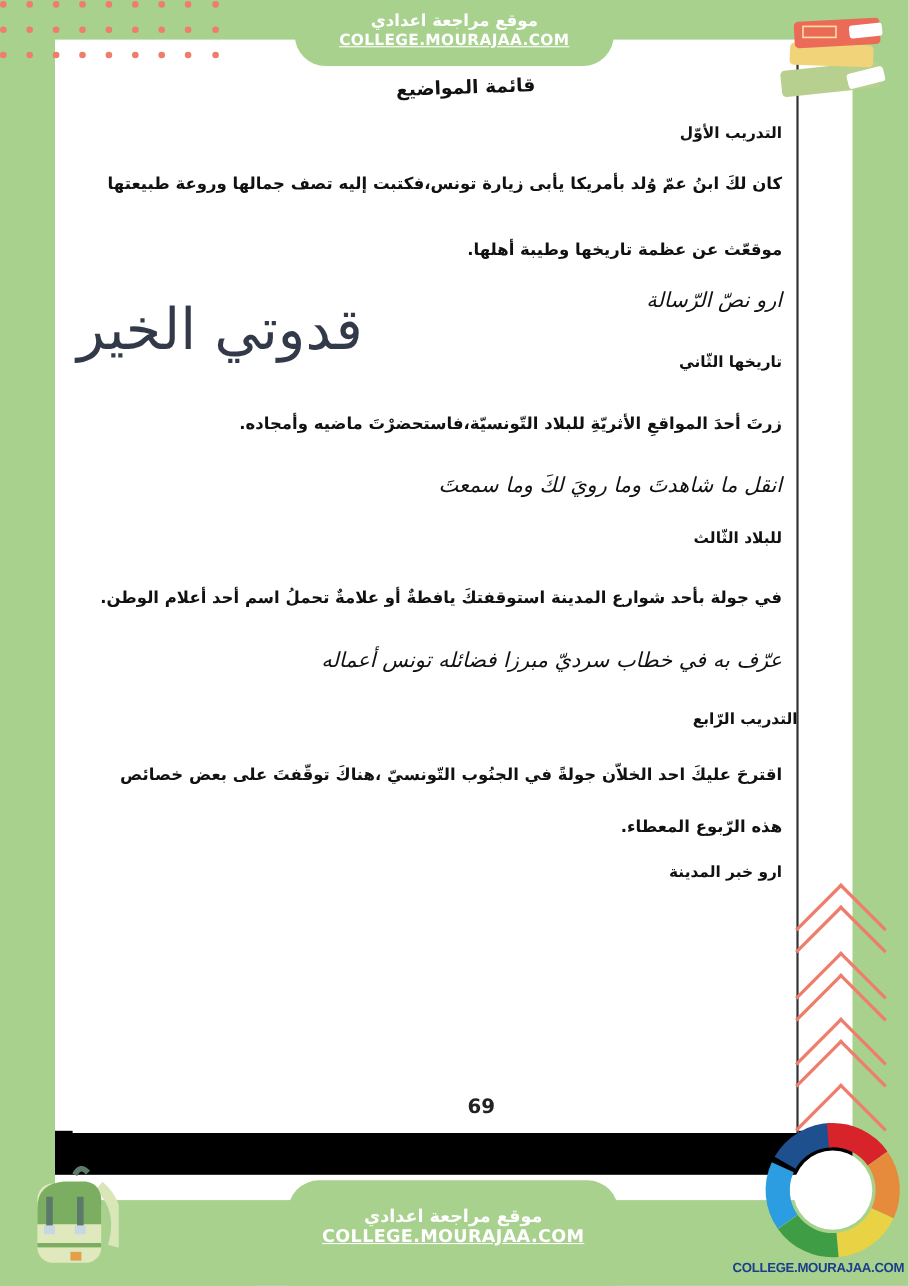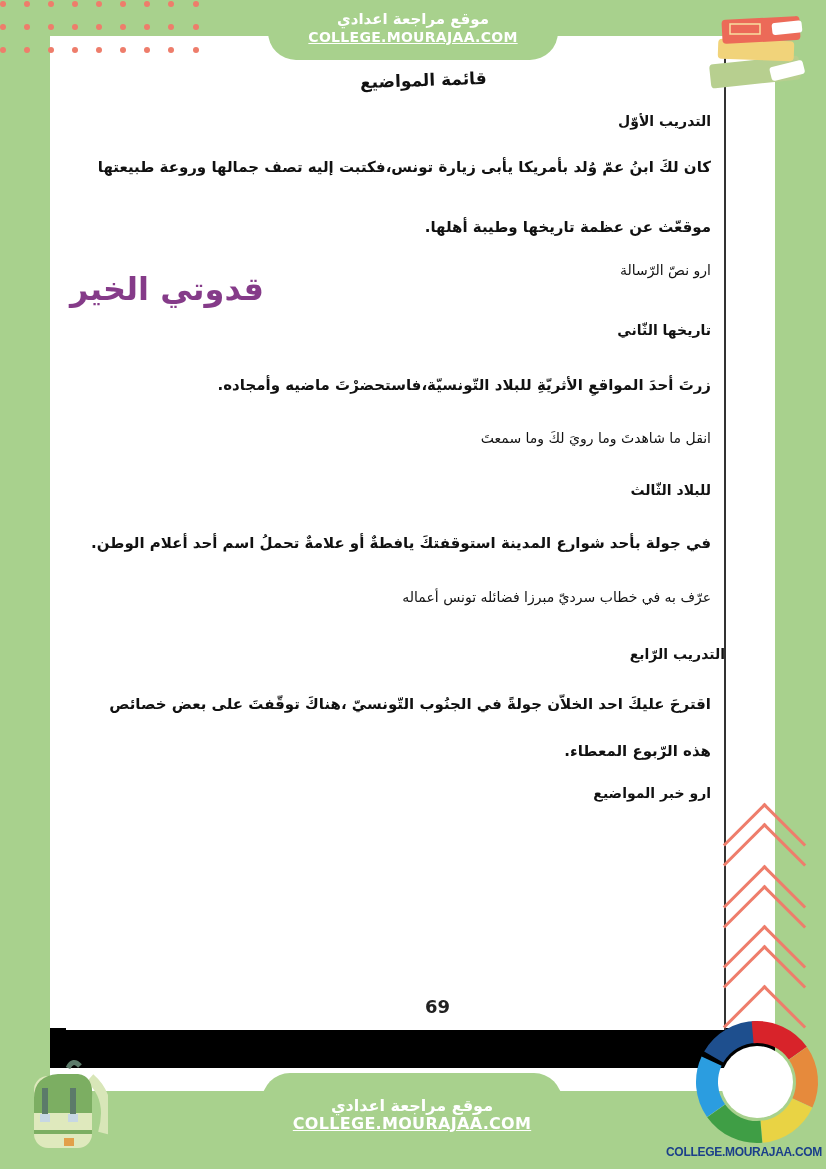--- a/index.html
+++ b/index.html
@@ -11,22 +11,22 @@
   .banner-en{font-size:14px;font-weight:bold;text-decoration:underline;line-height:18px;letter-spacing:0.3px;}
   .footer-banner{position:absolute;left:262px;top:1073px;width:300px;height:96px;background:#a8d18d;border-radius:28px 28px 0 0;text-align:center;color:#ffffff;}
   .footer-banner .banner-ar{padding-top:24px;font-size:16px;}
   .footer-banner .banner-en{font-size:16px;}
   .scan{position:absolute;left:66px;top:40px;width:658px;height:990px;background:#fff;border-right:2px solid #333;}
   .scan-shadow{position:absolute;left:50px;top:1028px;width:725px;height:40px;background:#000;}
   .doc{position:absolute;direction:rtl;font-family:"DejaVu Sans",sans-serif;color:#111;}
   .doc-title{font-size:17px;font-weight:bold;left:360px;top:70px;transform:rotate(-2deg);}
   .heading{font-size:14px;font-weight:bold;}
   .para{font-size:15px;font-weight:bold;}
-  .plain{font-size:14px;}
-  .watermark{position:absolute;left:70px;top:270px;font-size:32px;font-weight:bold;color:#701a75;opacity:0.85;direction:rtl;}
+  .plain{font-size:19px;font-style:italic;}
+  .watermark{position:absolute;left:70px;top:270px;font-size:52px;font-weight:normal;color:#0f172a;opacity:0.85;direction:rtl;}
   .page-number{position:absolute;left:425px;top:996px;font-size:18px;font-weight:bold;color:#222;}
   .chevron{position:absolute;width:56px;height:56px;border-left:3px solid #ee7d6b;border-top:3px solid #ee7d6b;transform:rotate(45deg);}
   .books{position:absolute;left:700px;top:12px;width:110px;height:80px;}
   .backpack{position:absolute;left:18px;top:1058px;width:90px;height:95px;}
   .logo{position:absolute;left:695px;top:1020px;width:125px;height:125px;}
   .logo-text{position:absolute;left:666px;top:1145px;font-size:12px;font-weight:bold;color:#1b3f8a;letter-spacing:-0.3px;font-family:"Liberation Sans",sans-serif;}
 </style>
 </head>
 <body>
 
@@ -94,21 +94,21 @@
 <div class="doc para" style="right:115px;top:376px">زرتَ أحدَ المواقعِ الأثريّةِ للبلاد التّونسيّة،فاستحضرْتَ ماضيه وأمجاده.</div>
 <div class="doc plain" style="right:115px;top:430px">انقل ما شاهدتَ وما رويَ لكَ وما سمعتَ</div>
 
 <div class="doc heading" style="right:115px;top:482px">للبلاد الثّالث</div>
 <div class="doc para" style="right:115px;top:534px">في جولة بأحد شوارع المدينة استوقفتكَ يافطةٌ أو علامةٌ تحملُ اسم أحد أعلام الوطن.</div>
 <div class="doc plain" style="right:115px;top:589px">عرّف به في خطاب سرديّ مبرزا فضائله تونس أعماله</div>
 
 <div class="doc heading" style="right:101px;top:646px">التدريب الرّابع</div>
 <div class="doc para" style="right:115px;top:695px">اقترحَ عليكَ احد الخلاّن جولةً في الجنُوب التّونسيّ ،هناكَ توقّفتَ على بعض خصائص</div>
 <div class="doc para" style="right:115px;top:742px">هذه الرّبوع المعطاء.</div>
-<div class="doc heading" style="right:115px;top:785px">ارو خبر المواضيع</div>
+<div class="doc heading" style="right:115px;top:785px">ارو خبر المدينة</div>
 
 <div class="page-number">69</div>
 
 <div class="chevron" style="left:735px;top:815px"></div>
 <div class="chevron" style="left:735px;top:835px"></div>
 <div class="chevron" style="left:735px;top:877px"></div>
 <div class="chevron" style="left:735px;top:897px"></div>
 <div class="chevron" style="left:735px;top:937px"></div>
 <div class="chevron" style="left:735px;top:957px"></div>
 <div class="chevron" style="left:735px;top:997px"></div>

